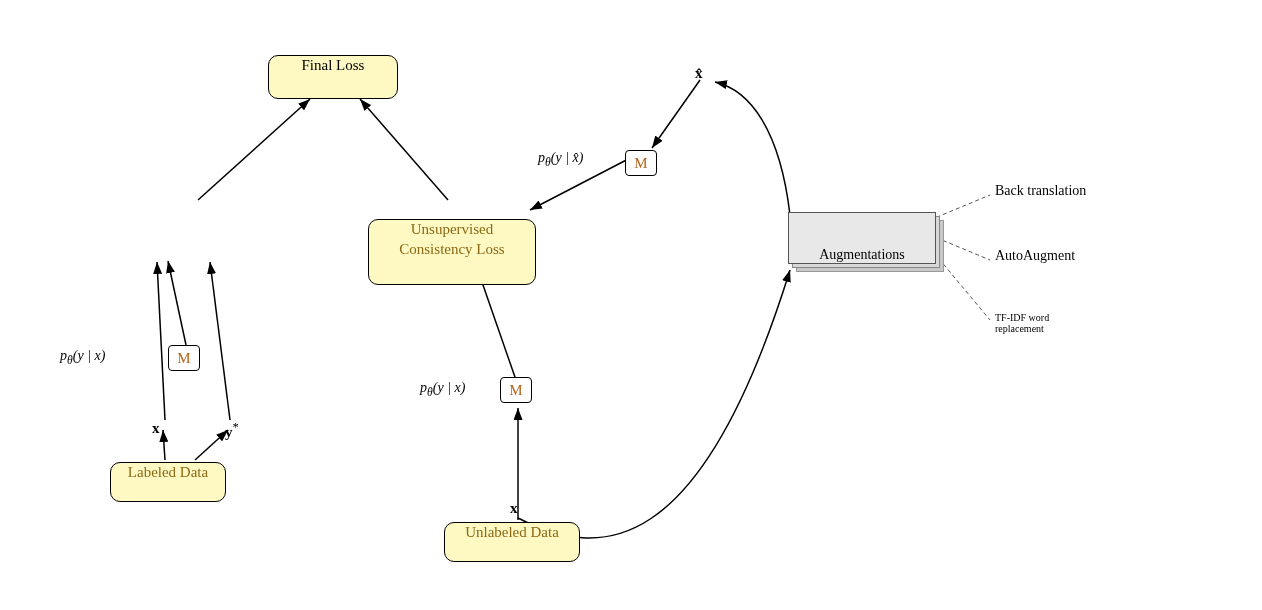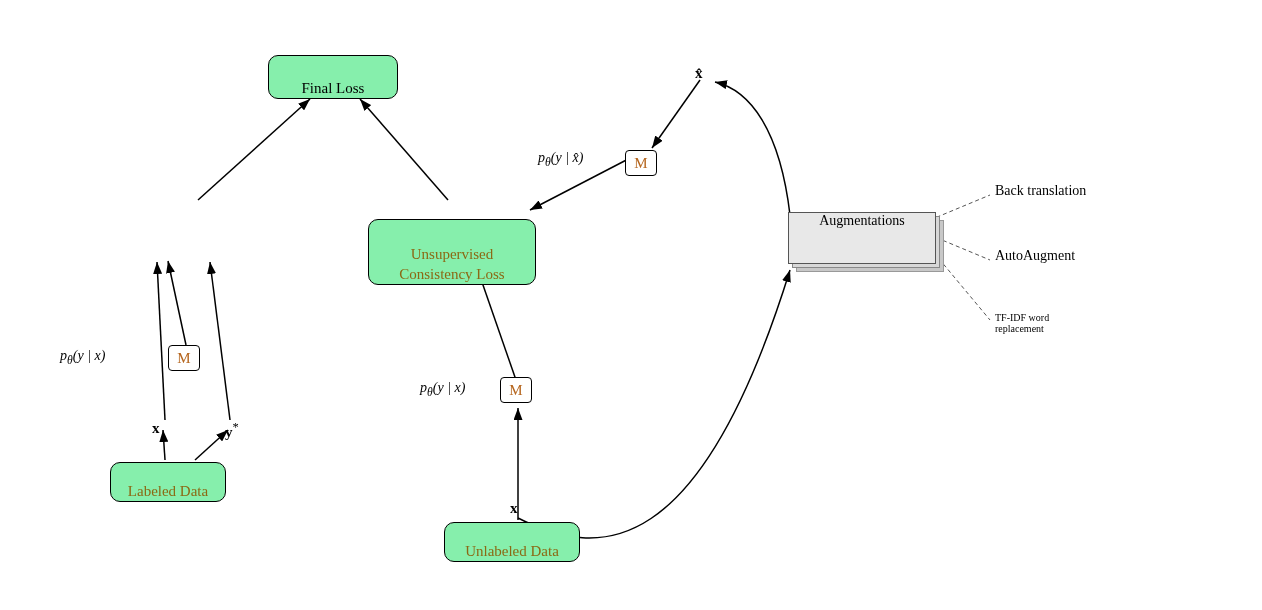--- a/index.html
+++ b/index.html
@@ -19,23 +19,23 @@
     svg.main-svg {
       position: absolute;
       top: 0; left: 0;
       width: 1262px;
       height: 610px;
     }
     .node-box {
       position: absolute;
       border: 1.5px solid #000;
       border-radius: 10px;
-      background: #86efac;
+      background: #fef9c3;
       display: flex;
-      align-items: flex-end;
+      align-items: flex-start;
       justify-content: center;
       text-align: center;
       font-size: 15px;
       line-height: 1.3;
     }
     .node-m {
       position: absolute;
       border: 1.5px solid #000;
       border-radius: 4px;
       background: #fff;
@@ -54,21 +54,21 @@
     }
     .label-plain {
       position: absolute;
       font-size: 15px;
     }
     .aug-box {
       position: absolute;
       border: 1.5px solid #555;
       background: #e8e8e8;
       display: flex;
-      align-items: flex-start;
+      align-items: flex-end;
       justify-content: center;
       font-size: 14px;
     }
   </style>
 </head>
 <body>
 
 <div class="diagram">
 
   <svg class="main-svg">

